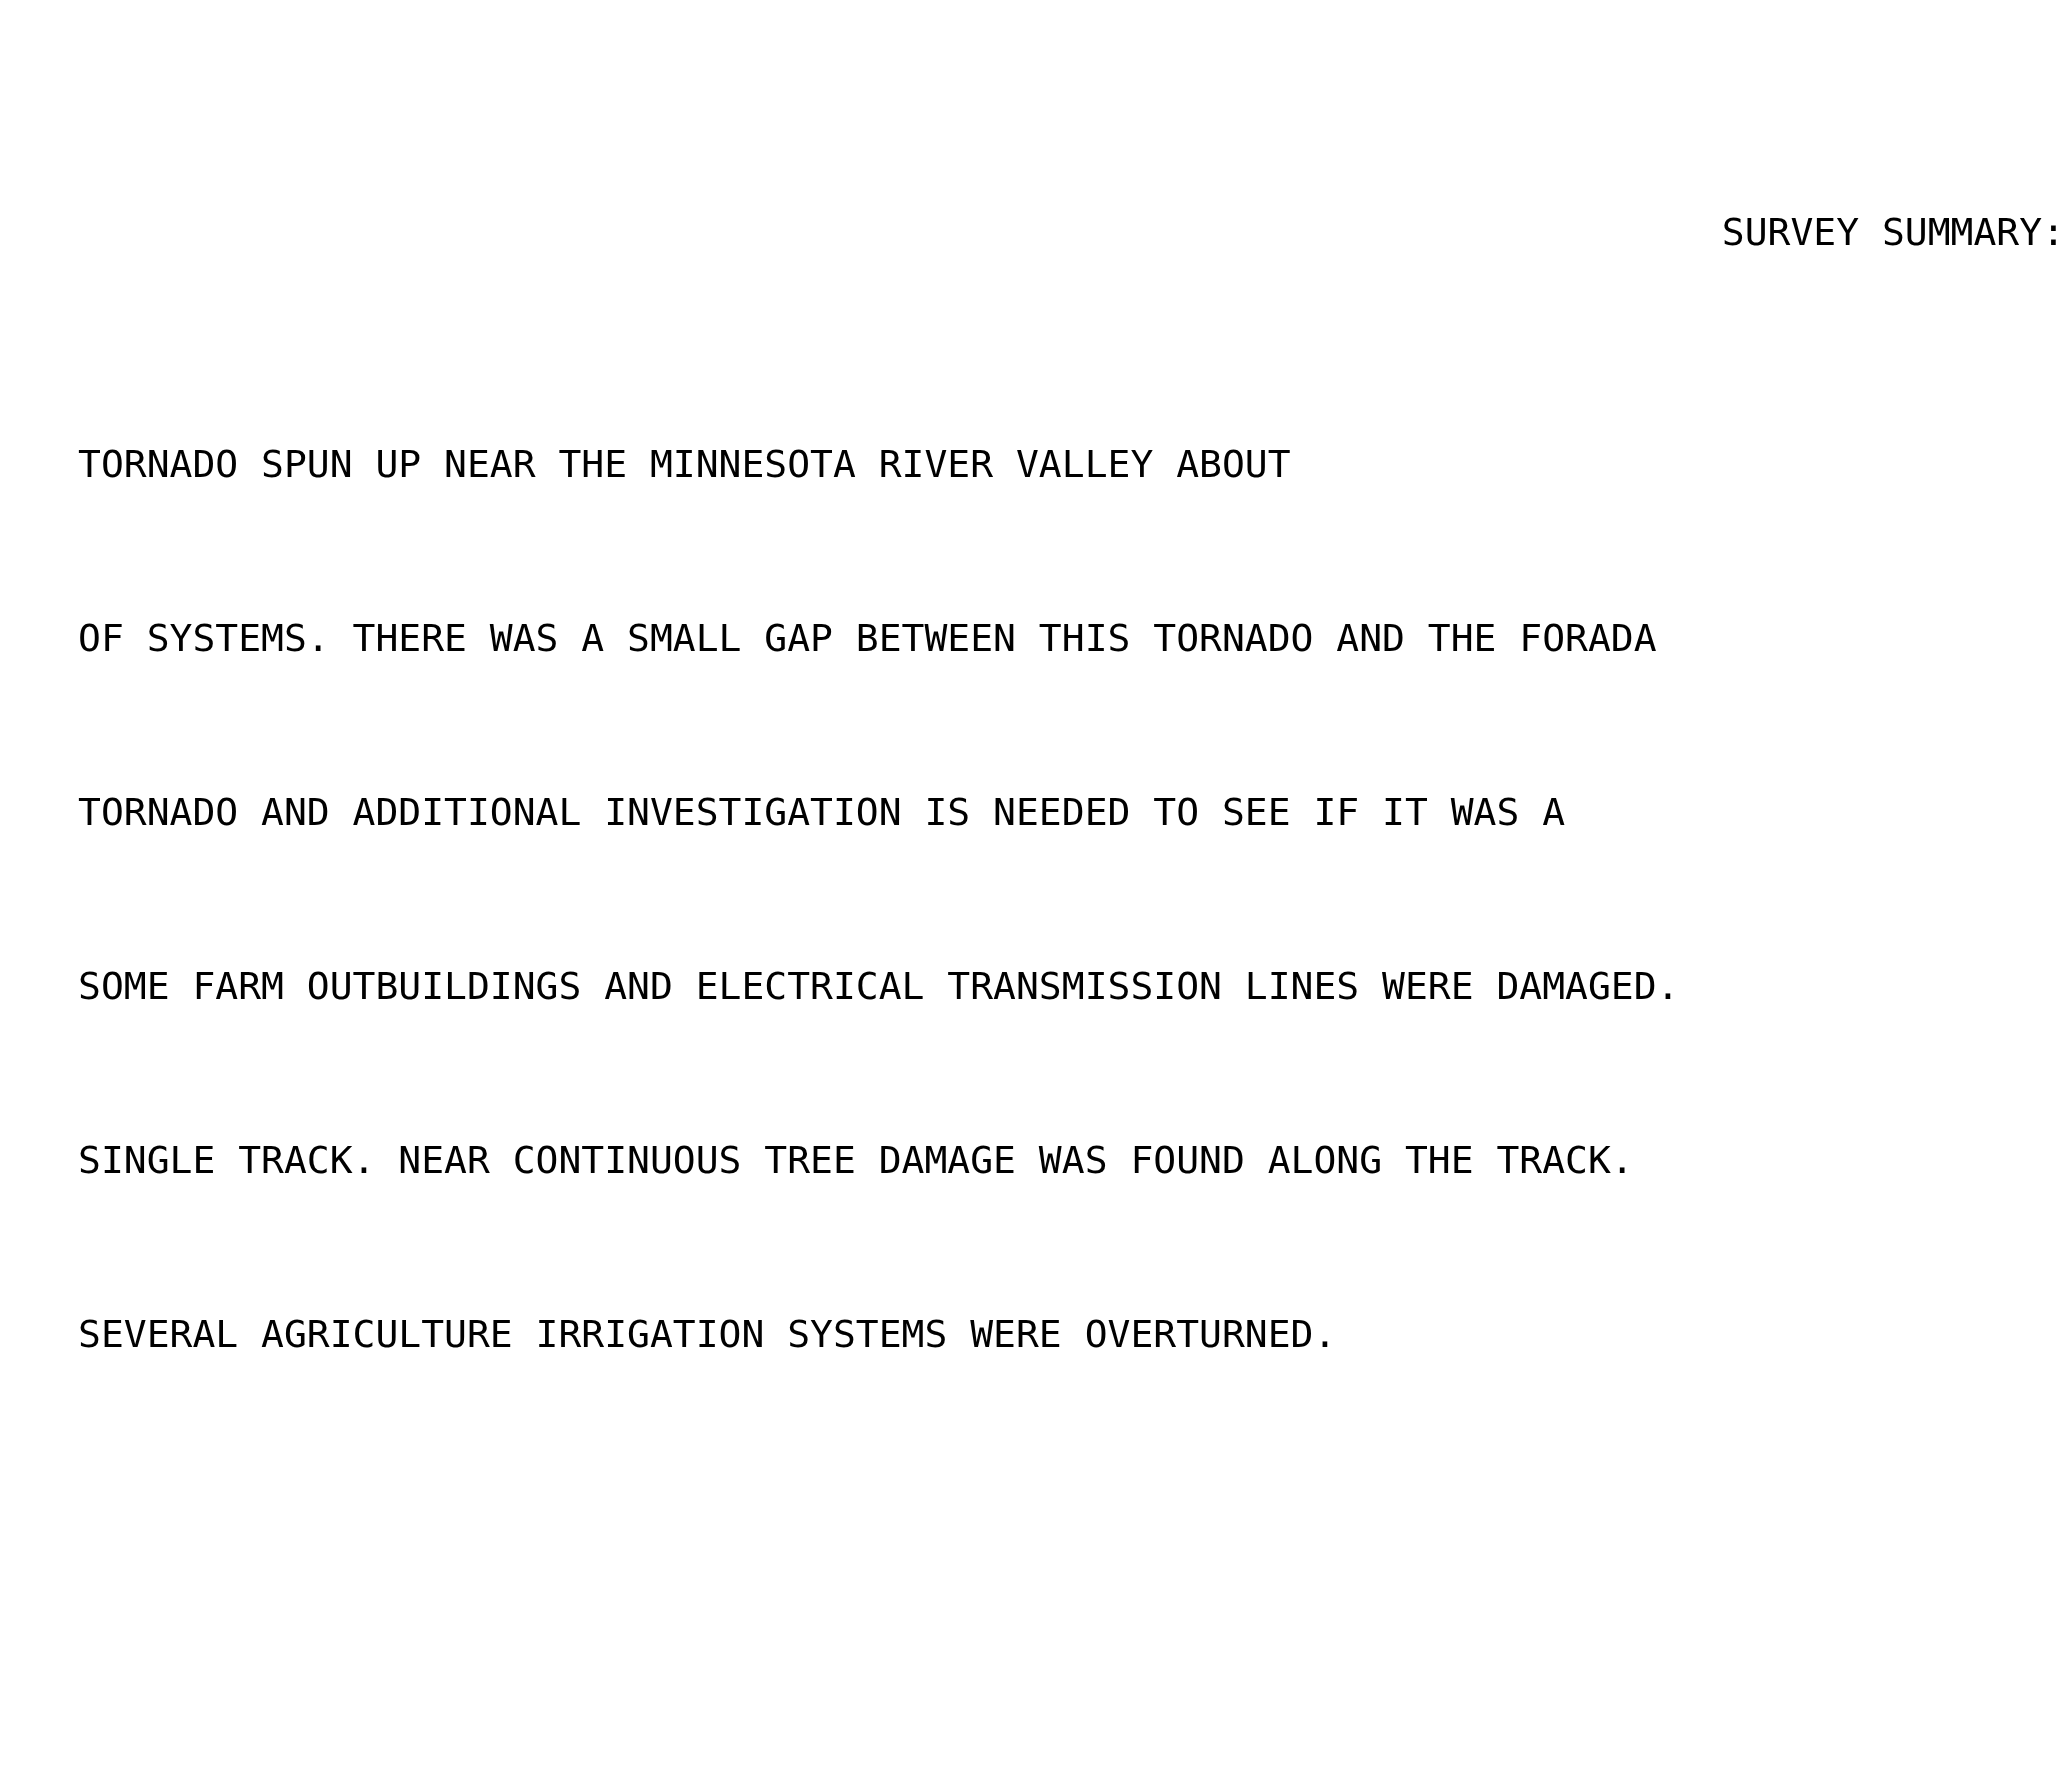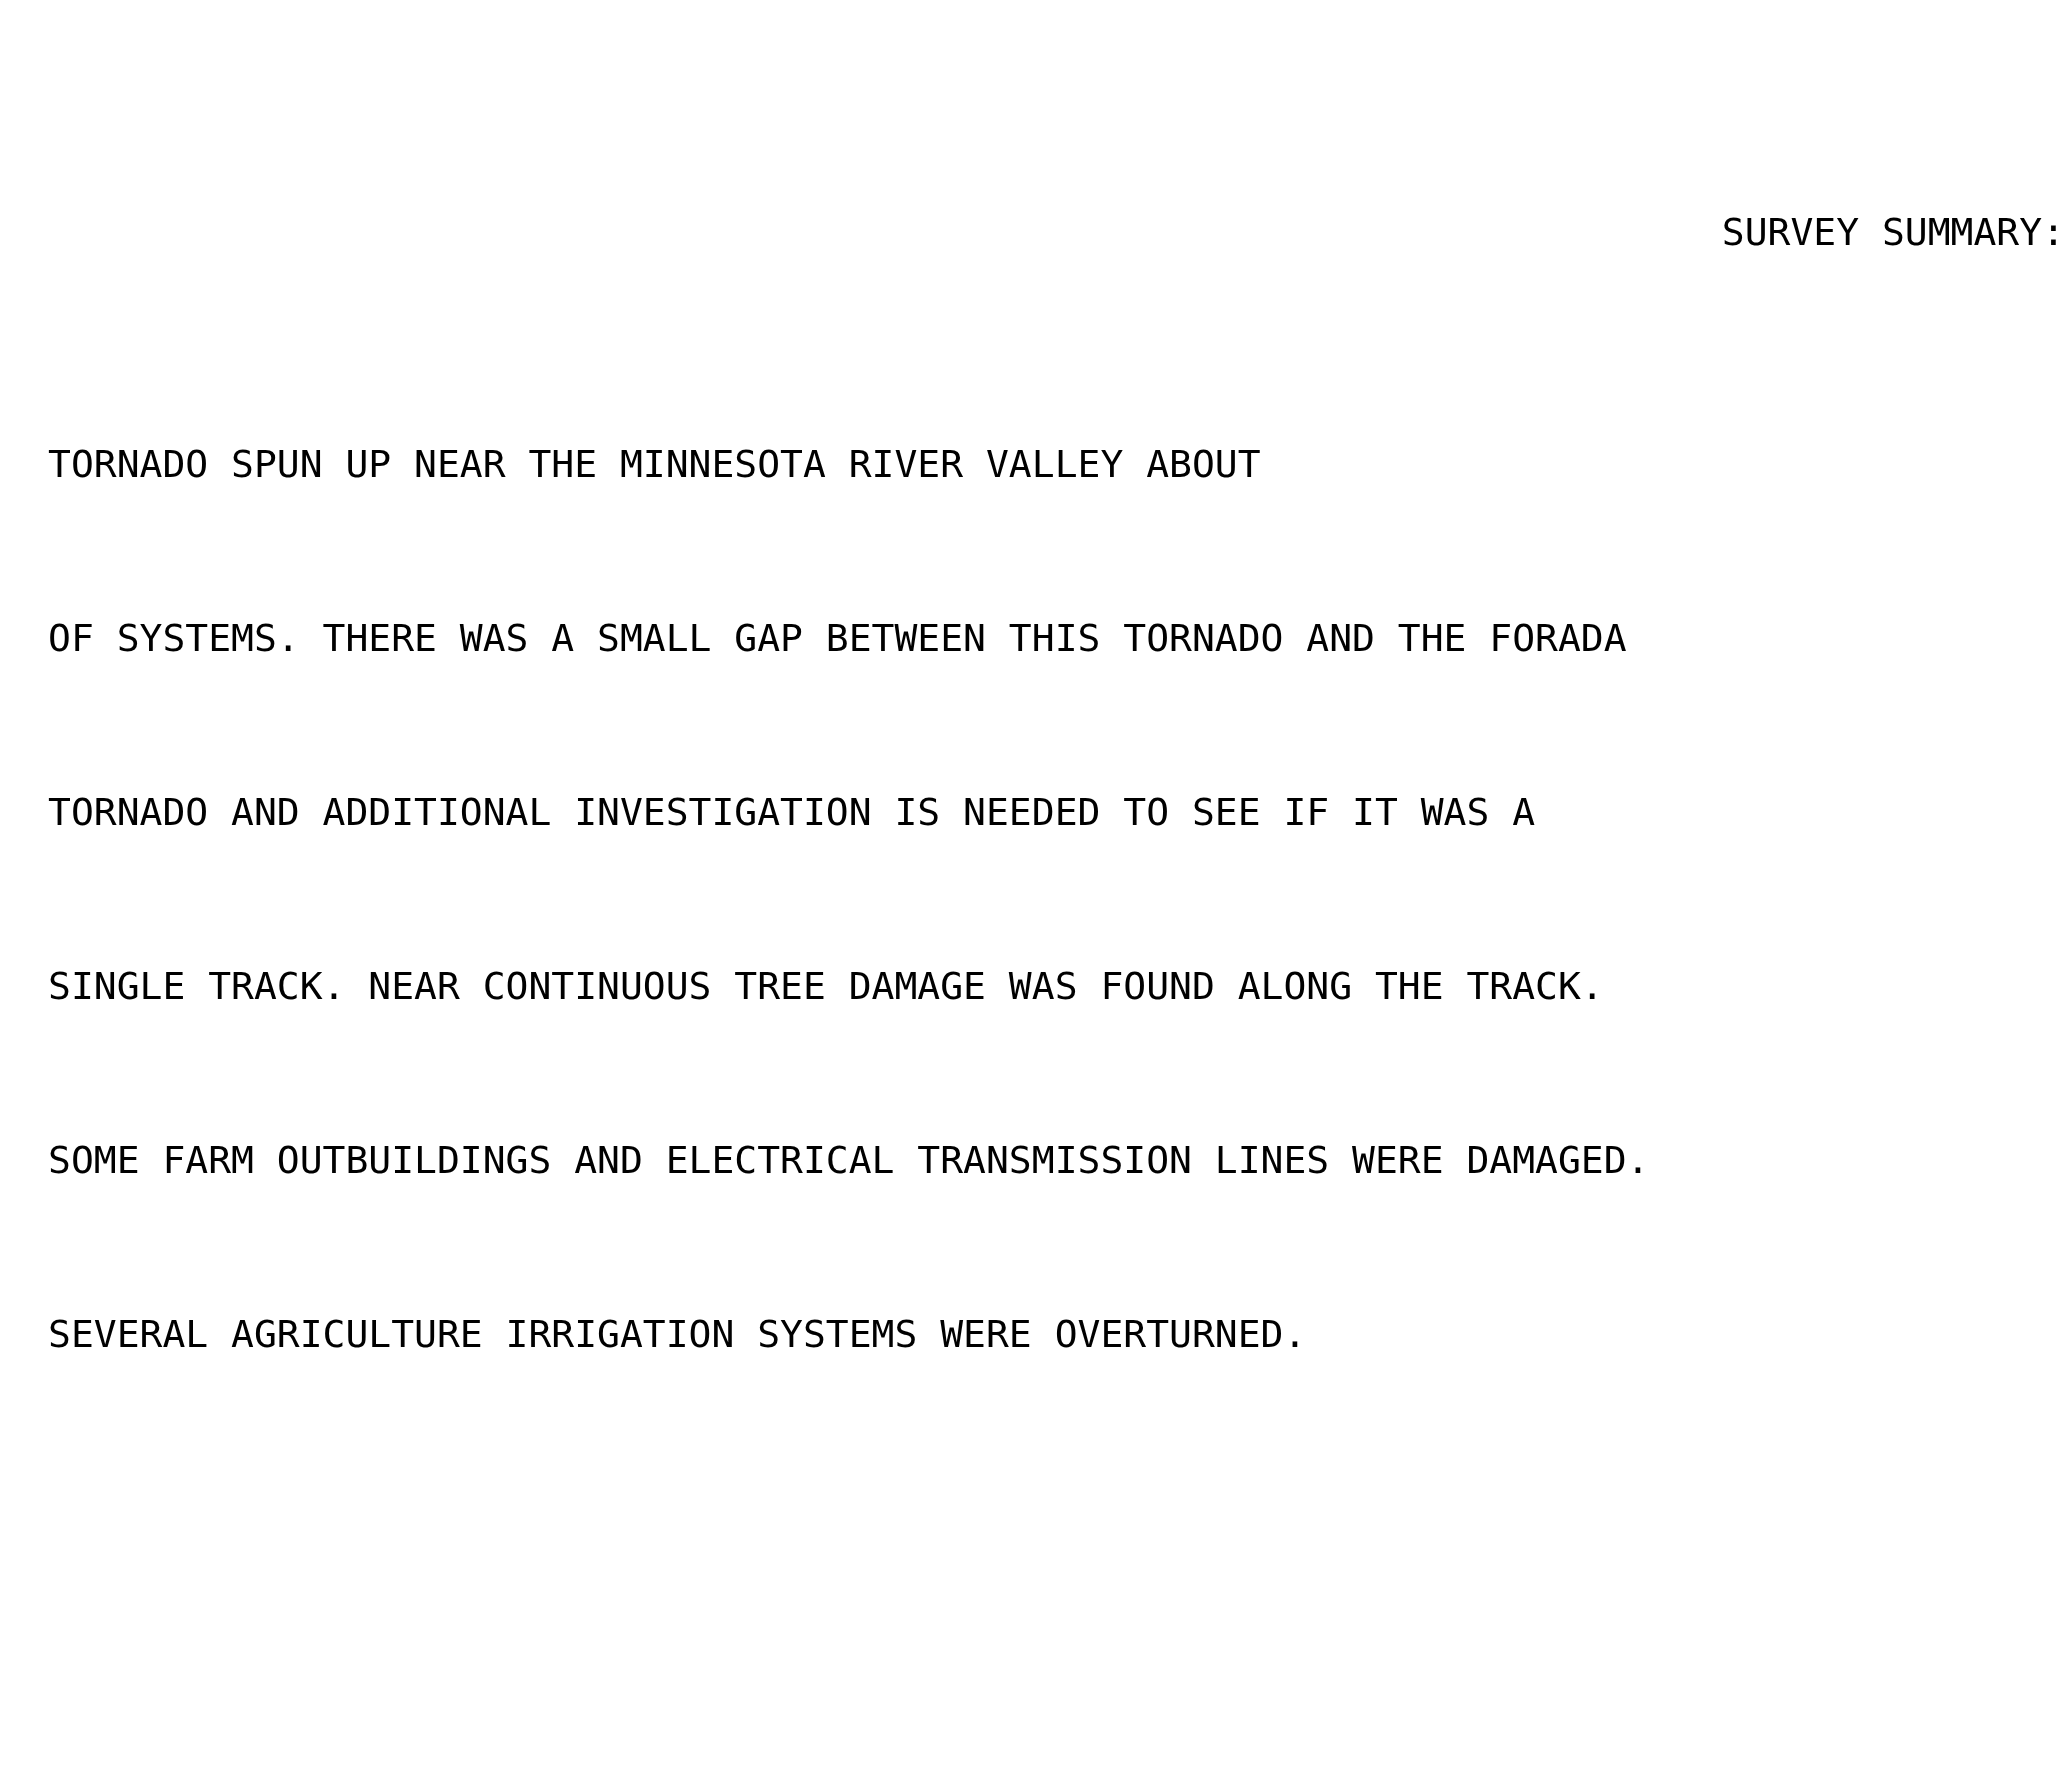--- a/index.html
+++ b/index.html
@@ -18,42 +18,43 @@
     box-sizing: border-box;
   }
   .mono-block {
     font-size: 38px;
     line-height: 58px;
     letter-spacing: 0px;
     white-space: pre;
   }
   .para-line {
     white-space: pre;
+    margin-left: 30px;
   }
   .blank-line {
     height: 58px;
   }
   .section-head {
     white-space: pre;
     text-align: right;
   }
 </style>
 </head>
 <body>
 
 <div class="page">
   <div class="mono-block">
 
     <div class="section-head">SURVEY SUMMARY:</div>
 
     <div class="para-line">TORNADO SPUN UP NEAR THE MINNESOTA RIVER VALLEY ABOUT</div>
     <div class="para-line">OF SYSTEMS. THERE WAS A SMALL GAP BETWEEN THIS TORNADO AND THE FORADA</div>
     <div class="para-line">TORNADO AND ADDITIONAL INVESTIGATION IS NEEDED TO SEE IF IT WAS A</div>
+    <div class="para-line">SOME FARM OUTBUILDINGS AND ELECTRICAL TRANSMISSION LINES WERE DAMAGED.</div>
     <div class="para-line">SINGLE TRACK. NEAR CONTINUOUS TREE DAMAGE WAS FOUND ALONG THE TRACK.</div>
-    <div class="para-line">SOME FARM OUTBUILDINGS AND ELECTRICAL TRANSMISSION LINES WERE DAMAGED.</div>
     <div class="para-line">SEVERAL AGRICULTURE IRRIGATION SYSTEMS WERE OVERTURNED.</div>
 
     <div class="blank-line"></div>
 
     
 
     
 
     
     

